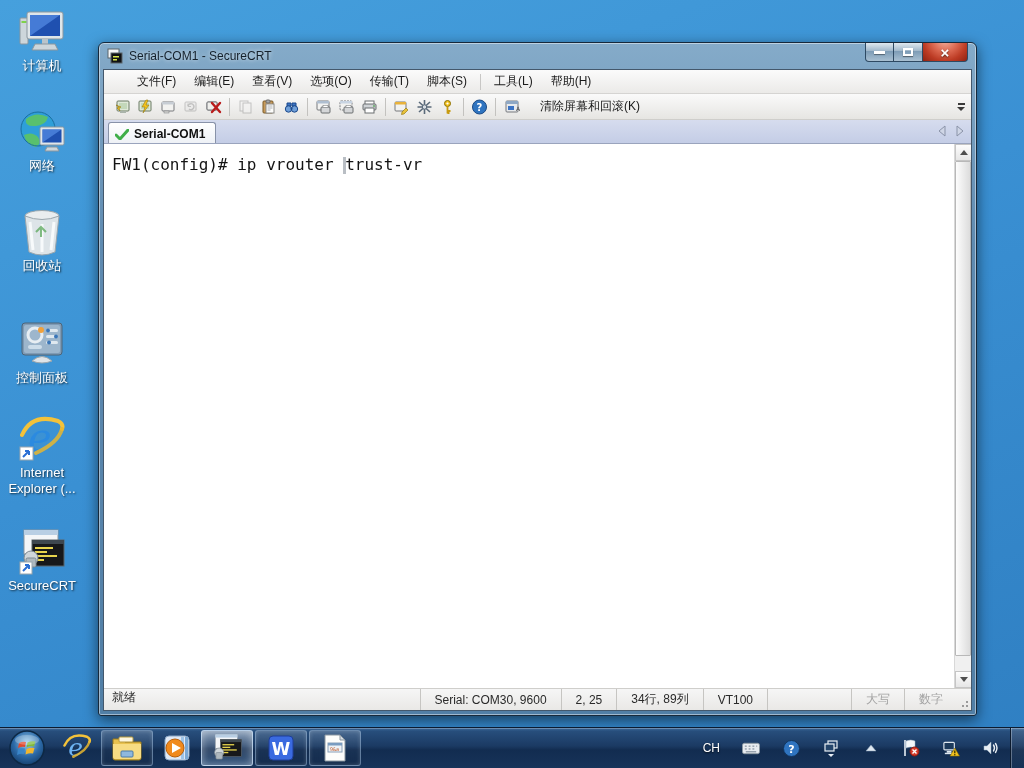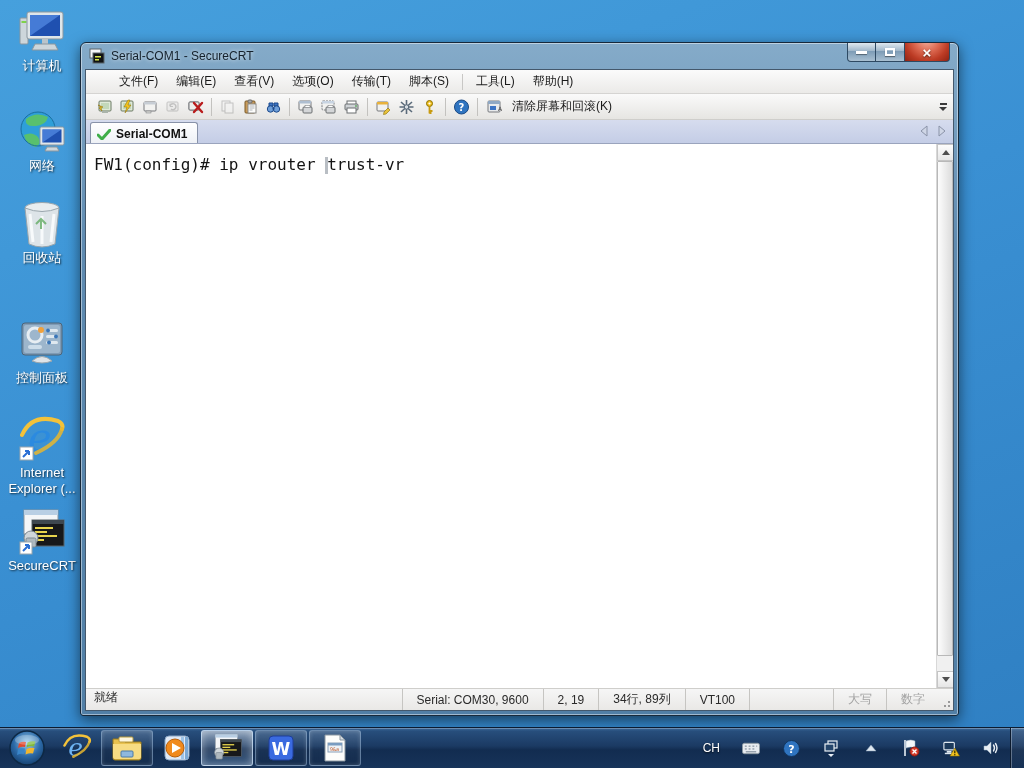--- a/index.html
+++ b/index.html
@@ -14,21 +14,21 @@
   .desktop-icons { position:absolute; left:0; top:0; width:84px; }
   .dicon { width:84px; display:flex; flex-direction:column; align-items:center; cursor:default; position:absolute; }
   .dicon .art { width:50px; height:48px; display:flex; align-items:center; justify-content:center; }
   .dicon .lbl {
     margin-top:2px; color:#fff; font-size:13px; text-align:center; line-height:16px;
     text-shadow:1px 1px 2px rgba(0,0,0,.75); max-width:84px;
   }
 
   
   .win {
-    position:absolute; left:80px; top:42px; width:879px; height:674px;
+    position:absolute; left:98px; top:42px; width:879px; height:674px;
     background:linear-gradient(#85abc9,#5f8bb1 30%,#517fa6);
     border:1px solid #17293b; border-radius:6px 6px 3px 3px;
     box-shadow:inset 0 0 0 1px rgba(255,255,255,.45), 0 4px 14px rgba(0,0,0,.55);
   }
   .titlebar { height:26px; display:flex; align-items:center; padding:0 8px; position:relative; }
   .titlebar .ticon { width:16px; height:16px; margin-right:6px; }
   .titlebar .ttext { font-size:12px; color:#15212c; text-shadow:0 0 4px rgba(255,255,255,.8); }
   .caption-btns { position:absolute; right:8px; top:0; display:flex; }
   .cbtn {
     width:29px; height:19px; display:flex; align-items:center; justify-content:center;
@@ -57,21 +57,21 @@
   .menuitem { padding:3px 9px; border-radius:2px; cursor:default; }
   .menusep { width:1px; height:16px; background:#c8c7c5; margin:0 4px; }
 
   .toolbar {
     height:26px; background:linear-gradient(#fafafa,#e6e5e2); border-bottom:1px solid #cfcecb;
     display:flex; align-items:center; padding-left:6px; position:relative;
   }
   .tbtn { width:23px; height:22px; display:flex; align-items:center; justify-content:center; border-radius:2px; cursor:pointer; }
   .tbtn.disabled { opacity:.45; filter:grayscale(1); cursor:default; }
   .tsep { width:1px; height:18px; background:#c3c2bf; margin:0 4px; }
-  .tbtn-label { display:flex; align-items:center; gap:9px; padding:2px 7px 2px 4px; height:22px; border-radius:2px; cursor:pointer; font-size:12px; color:#1a1a1a; }
+  .tbtn-label { display:flex; align-items:center; gap:19px; padding:2px 7px 2px 4px; height:22px; border-radius:2px; cursor:pointer; font-size:12px; color:#1a1a1a; }
   .tb-overflow { position:absolute; right:3px; top:4px; width:14px; height:18px; display:flex; flex-direction:column; align-items:center; justify-content:center; cursor:pointer; }
   .tb-overflow .bar { width:7px; height:2px; background:#3a3a3a; margin-bottom:2px; }
   .tb-overflow .tri { width:0; height:0; border-left:4px solid transparent; border-right:4px solid transparent; border-top:4px solid #3a3a3a; }
 
   .tabbar {
     height:24px; background:linear-gradient(#d6dcee,#c4cde6); border-bottom:1px solid #9aa4bd;
     display:flex; align-items:flex-end; padding-left:4px; position:relative;
   }
   .tab {
     display:flex; align-items:center; gap:5px; height:21px; padding:2px 10px 0 6px;
@@ -157,21 +157,21 @@
         <circle cx="20" cy="20" r="17" fill="none" stroke="#1a6fa0"></circle>
         <rect x="22" y="18" width="24" height="18" rx="1.5" fill="#dfe6ea" stroke="#8a969e"></rect>
         <rect x="24.5" y="20.5" width="19" height="13" fill="#1f50b0"></rect>
         <path d="M24.5 20.5 L43.5 20.5 L24.5 33.5 Z" fill="#4f86e0" opacity=".8"></path>
         <path d="M29 38 L39 38 L41 42 L27 42 Z" fill="#cdd6db" stroke="#8a969e"></path>
       </svg>
     </div>
     <div class="lbl">网络</div>
   </div>
 
-  <div class="dicon" style="top:200px;left:0">
+  <div class="dicon" style="top:208px;left:0">
     <div class="art">
       <svg width="44" height="48" viewBox="0 0 44 48">
         <ellipse cx="22" cy="8" rx="17" ry="5.5" fill="#e9edef" stroke="#9aa6ad"></ellipse>
         <path d="M5 8 L9 44 Q22 50 35 44 L39 8 Q22 15 5 8 Z" fill="#dde4e8" stroke="#9aa6ad"></path>
         <path d="M10 14 L13 42 M22 16 L22 44 M34 14 L31 42" stroke="#f7fafb" stroke-width="3" fill="none"></path>
         <path d="M16 24 l5 -5 l5 5 M21 19 v10" stroke="#5aa75a" stroke-width="2" fill="none" opacity=".75"></path>
       </svg>
     </div>
     <div class="lbl">回收站</div>
   </div>
@@ -202,21 +202,21 @@
         <text x="10" y="36" font-family="DejaVu Serif, serif" font-size="40" font-style="italic" fill="#2b8ae0">e</text>
         <path d="M4 20 Q14 -2 40 6 Q46 9 44 14" fill="none" stroke="#f3c23a" stroke-width="4" stroke-linecap="round"></path>
         <path d="M44 14 Q40 28 18 38" fill="none" stroke="#e8b62e" stroke-width="4" stroke-linecap="round" opacity=".85"></path>
         <rect x="2" y="32" width="13" height="13" fill="#fff" stroke="#9aa6ad"></rect>
         <path d="M5 42 L11 36 M11 36 h-4 M11 36 v4" stroke="#2b6fd4" stroke-width="2" fill="none"></path>
       </svg>
     </div>
     <div class="lbl">Internet Explorer (...</div>
   </div>
 
-  <div class="dicon" style="top:508px;left:0">
+  <div class="dicon" style="top:528px;left:0">
     <div class="art">
       <svg width="48" height="48" viewBox="0 0 48 48">
         <rect x="6" y="2" width="34" height="24" fill="#f4f6f8" stroke="#8a96a0"></rect>
         <rect x="6" y="2" width="34" height="5" fill="#b9cfe4"></rect>
         <rect x="14" y="12" width="32" height="26" fill="#17181a" stroke="#5b646b"></rect>
         <rect x="14" y="12" width="32" height="4" fill="#3e474f"></rect>
         <rect x="17" y="19" width="18" height="2" fill="#e8d44d"></rect>
         <rect x="17" y="23" width="12" height="2" fill="#e8d44d"></rect>
         <rect x="17" y="27" width="22" height="2" fill="#e8d44d"></rect>
         <rect x="17" y="31" width="9" height="2" fill="#e8d44d"></rect>
@@ -420,21 +420,21 @@
         <div class="sb-thumb"></div>
         <div class="sb-btn sb-down">
             <div class="arr-down"></div>
           </div>
       </div>
     </div>
 
     <div class="statusbar">
       <div class="sb-ready">就绪</div>
       <div class="sb-seg" style="min-width:135px">Serial: COM30, 9600</div>
-      <div class="sb-seg" style="min-width:52px">2, 19</div>
+      <div class="sb-seg" style="min-width:52px">2, 25</div>
       <div class="sb-seg" style="min-width:76px">34行, 89列</div>
       <div class="sb-seg" style="min-width:56px;justify-content:flex-start">VT100</div>
       <div class="sb-seg" style="min-width:84px"></div>
       <div class="sb-seg sb-dim" style="min-width:36px">大写</div>
       <div class="sb-seg sb-dim" style="min-width:36px">数字</div>
       <div class="sb-grip">
         <i style="right:3px;bottom:3px"></i>
           <i style="right:7px;bottom:3px"></i>
           <i style="right:3px;bottom:7px"></i>
       </div>

